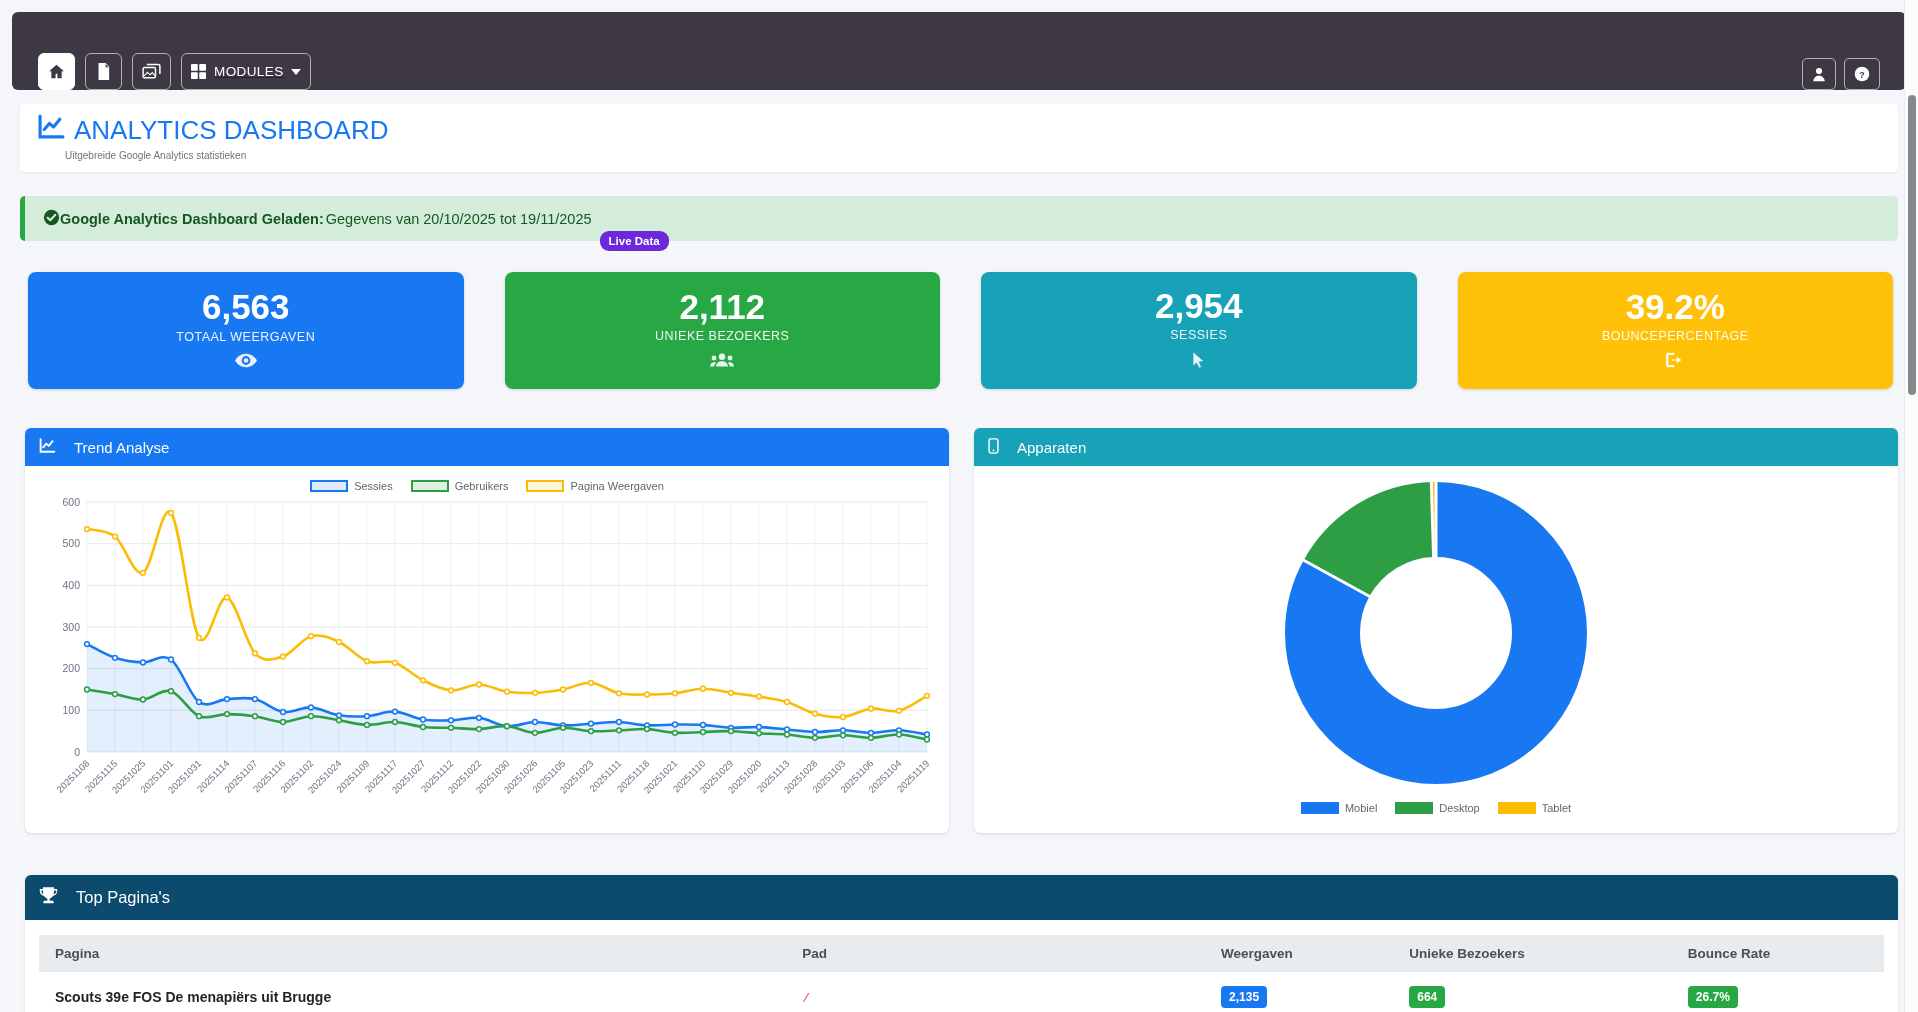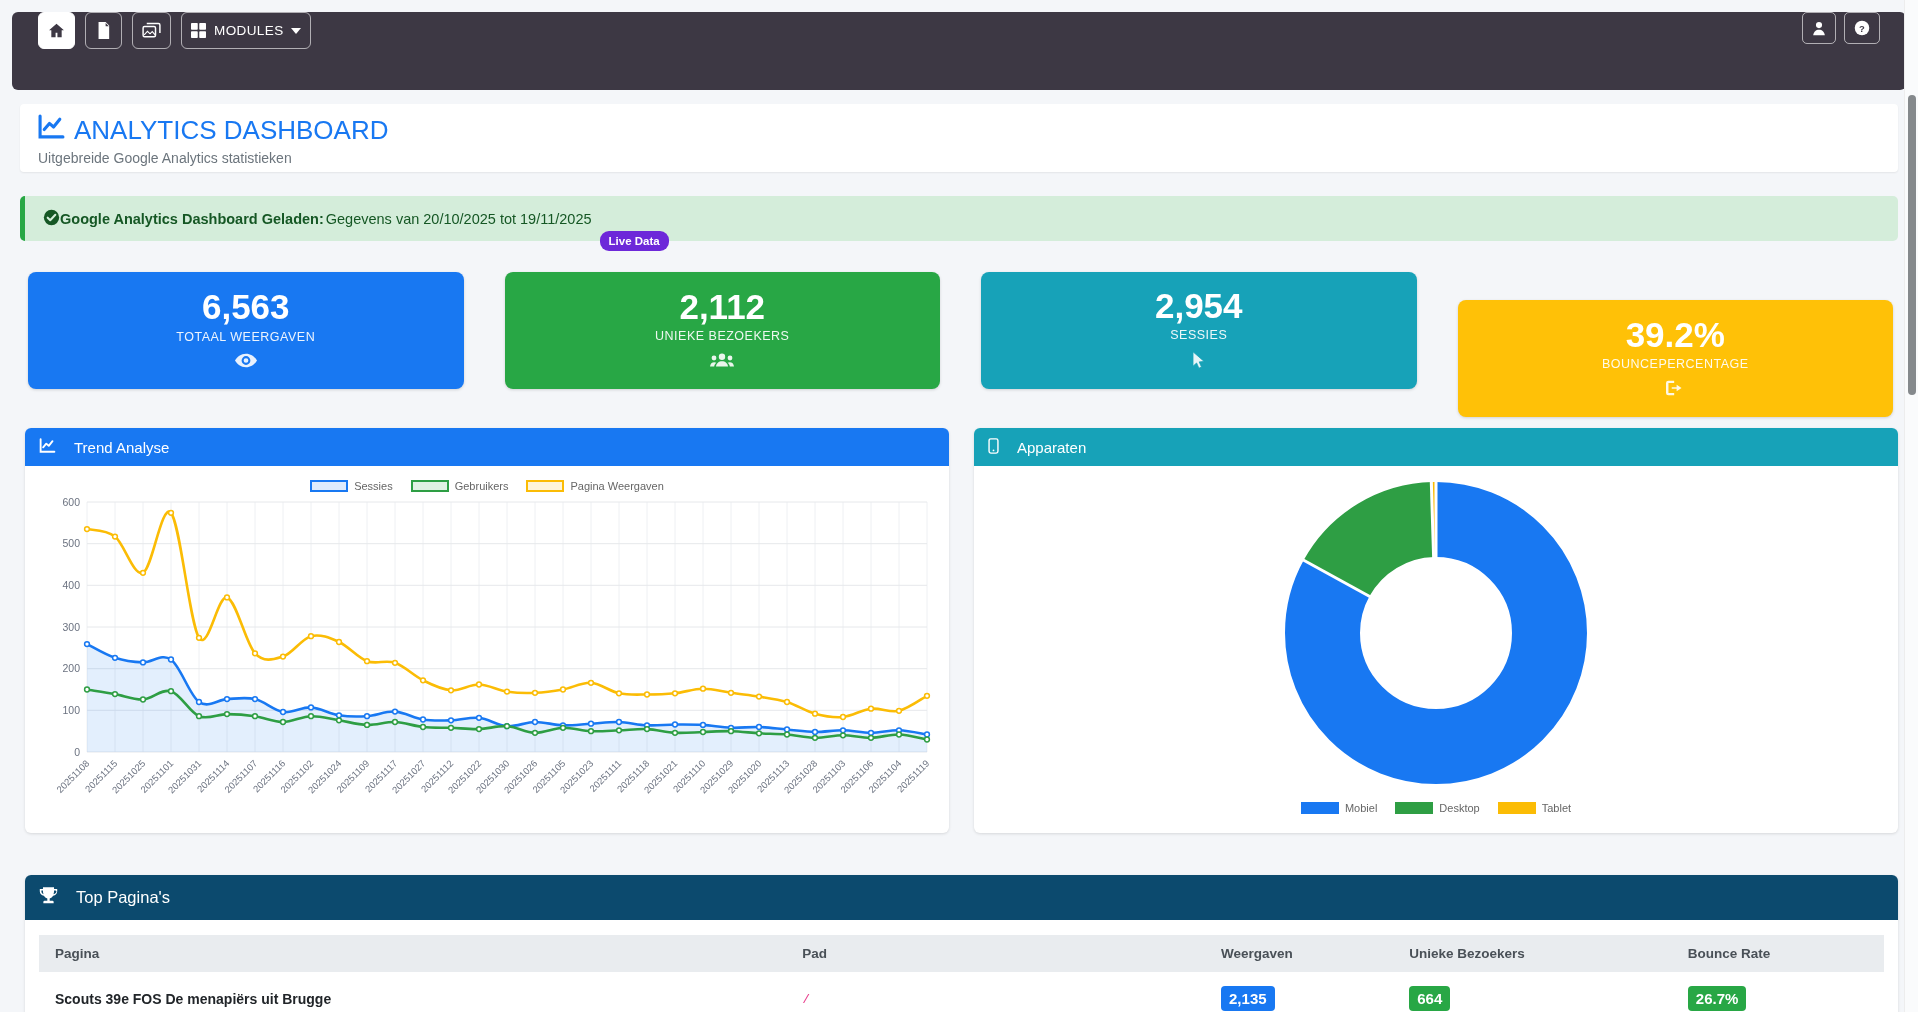--- a/index.html
+++ b/index.html
@@ -4,49 +4,49 @@
 <style>
   html,body{margin:0;padding:0;}
   body{
     width:1918px;height:1012px;position:relative;overflow:hidden;
     background:#f4f6f9;
     font-family:"Liberation Sans","DejaVu Sans",sans-serif;
     color:#212529;
   }
   
   .navbar{position:absolute;left:12px;top:12px;width:1894px;height:78px;background:#3d3844;
-    border-radius:6px;display:flex;align-items:flex-start;padding:0 26px;box-sizing:border-box;}
+    border-radius:6px;display:flex;align-items:flex-end;padding:0 26px;box-sizing:border-box;text-decoration:underline;}
   .nav-btn{height:37px;min-width:37px;border:1px solid rgba(255,255,255,.6);background:transparent;
     color:#fff;border-radius:6px;display:flex;align-items:center;justify-content:center;
     margin-right:10px;cursor:pointer;padding:0 9px;box-sizing:border-box;}
   .nav-btn.active{background:#fff;color:#3d3844;border-color:#fff;}
   .nav-btn svg{display:block;}
   .nav-btn .lbl{font-size:13.5px;letter-spacing:.4px;margin:0 7px 0 8px;}
   .nav-right{margin-left:auto;display:flex;gap:8px;}
   .nav-right .nav-btn{height:32px;min-width:34px;margin-right:0;border-radius:5px;}
   
   .title-panel{position:absolute;left:20px;top:104px;width:1878px;height:68px;background:#fff;
     border-radius:4px;box-shadow:0 1px 2px rgba(0,0,0,.07);padding:10px 18px;box-sizing:border-box;}
   .page-title{display:flex;align-items:center;gap:9px;color:#1878f2;font-size:26px;font-weight:normal;}
-  .page-subtitle{font-size:14px;color:#6c757d;margin-top:4px;}
+  .page-subtitle{font-size:10px;color:#6c757d;margin-top:4px;margin-left:27px;}
   
   .alert{position:absolute;left:20px;top:196px;width:1878px;height:45px;background:#d4edda;
     border-left:5px solid #28a745;border-radius:5px;display:flex;align-items:center;
     padding:0 18px;box-sizing:border-box;color:#155724;font-size:14.5px;}
   .alert b{margin-right:2px;}
   .live-badge{background:#6d28d9;color:#fff;font-size:11.5px;font-weight:bold;
     padding:4px 9px;border-radius:9px;margin-left:8px;margin-top:45px;}
   
   .stats-row{position:absolute;left:28px;top:272px;width:1865px;display:flex;gap:41px;}
   .stat-card{flex:1;height:117px;border-radius:8px;color:#fff;text-align:center;
     display:flex;flex-direction:column;justify-content:center;box-shadow:0 1px 3px rgba(0,0,0,.15);}
   .stat-card.c-blue{background:#1878f2;}
   .stat-card.c-green{background:#28a745;}
   .stat-card.c-teal{background:#17a2b8;}
-  .stat-card.c-yellow{background:#ffc107;margin-top:28px;}
+  .stat-card.c-yellow{background:#ffc107;}
   .stat-value{font-size:35px;font-weight:bold;line-height:1.05;}
   .stat-label{font-size:12.5px;letter-spacing:.5px;color:rgba(255,255,255,.92);margin-top:4px;}
   .stat-icon{margin-top:9px;opacity:.9;}
   
   .charts-row{position:absolute;left:25px;top:428px;width:1873px;display:flex;gap:25px;}
   .card{flex:1;background:#fff;border-radius:6px;box-shadow:0 1px 3px rgba(0,0,0,.12);overflow:hidden;height:405px;box-sizing:border-box;}
   .card-header{height:38px;display:flex;align-items:center;gap:18px;padding:0 14px;color:#fff;font-size:15px;}
   .card-header.h-blue{background:#1878f2;}
   .card-header.h-teal{background:#17a2b8;}
   .card-header.h-green{background:#0c4a6e;}
@@ -59,21 +59,21 @@
   .table-card{position:absolute;left:25px;top:875px;width:1873px;background:#fff;border-radius:6px;
     box-shadow:0 1px 3px rgba(0,0,0,.12);overflow:hidden;height:200px;box-sizing:border-box;}
   .table-card .card-header{height:45px;font-size:16.5px;}
   .table-wrap{padding:15px 14px;}
   table.top-pages{width:100%;border-collapse:collapse;}
   table.top-pages th{background:#e9ecef;color:#495057;text-align:left;font-size:13.5px;
     padding:11px 16px;font-weight:bold;}
   table.top-pages td{padding:14px 16px;border-bottom:1px solid #dee2e6;font-size:14px;vertical-align:middle;}
   td.page-name{font-weight:bold;}
   td .path-code{font-family:"Liberation Mono","DejaVu Sans Mono",monospace;color:#e83e8c;font-size:13px;}
-  .badge{color:#fff;font-size:15px;font-weight:bold;padding:4px 8px;border-radius:4px;display:inline-block;}
+  .badge{color:#fff;font-size:12px;font-weight:bold;padding:4px 8px;border-radius:4px;display:inline-block;}
   
   .scroll-track{position:absolute;right:0;top:0;width:13px;height:1012px;background:#fafbfc;border-left:1px solid #ededed;}
   .scroll-thumb{position:absolute;right:2px;top:95px;width:8px;height:300px;border-radius:4px;background:#85898c;}
 </style>
 </head>
 <body>
 
 <div class="navbar">
   <button class="nav-btn active">
     <span>

